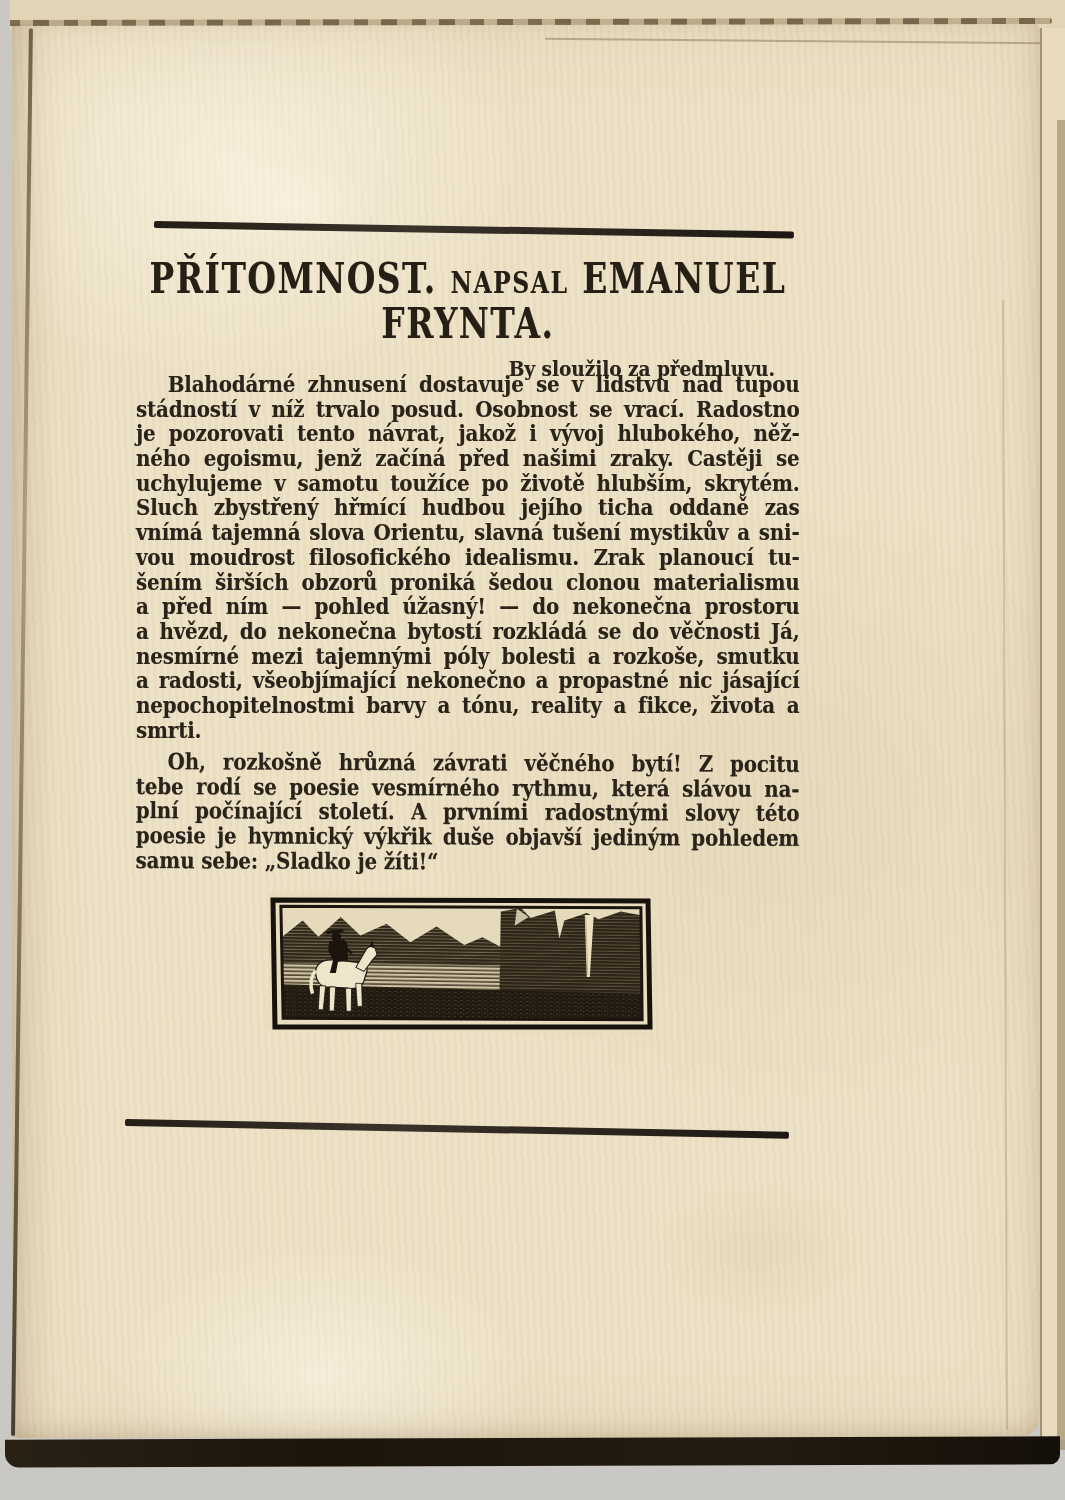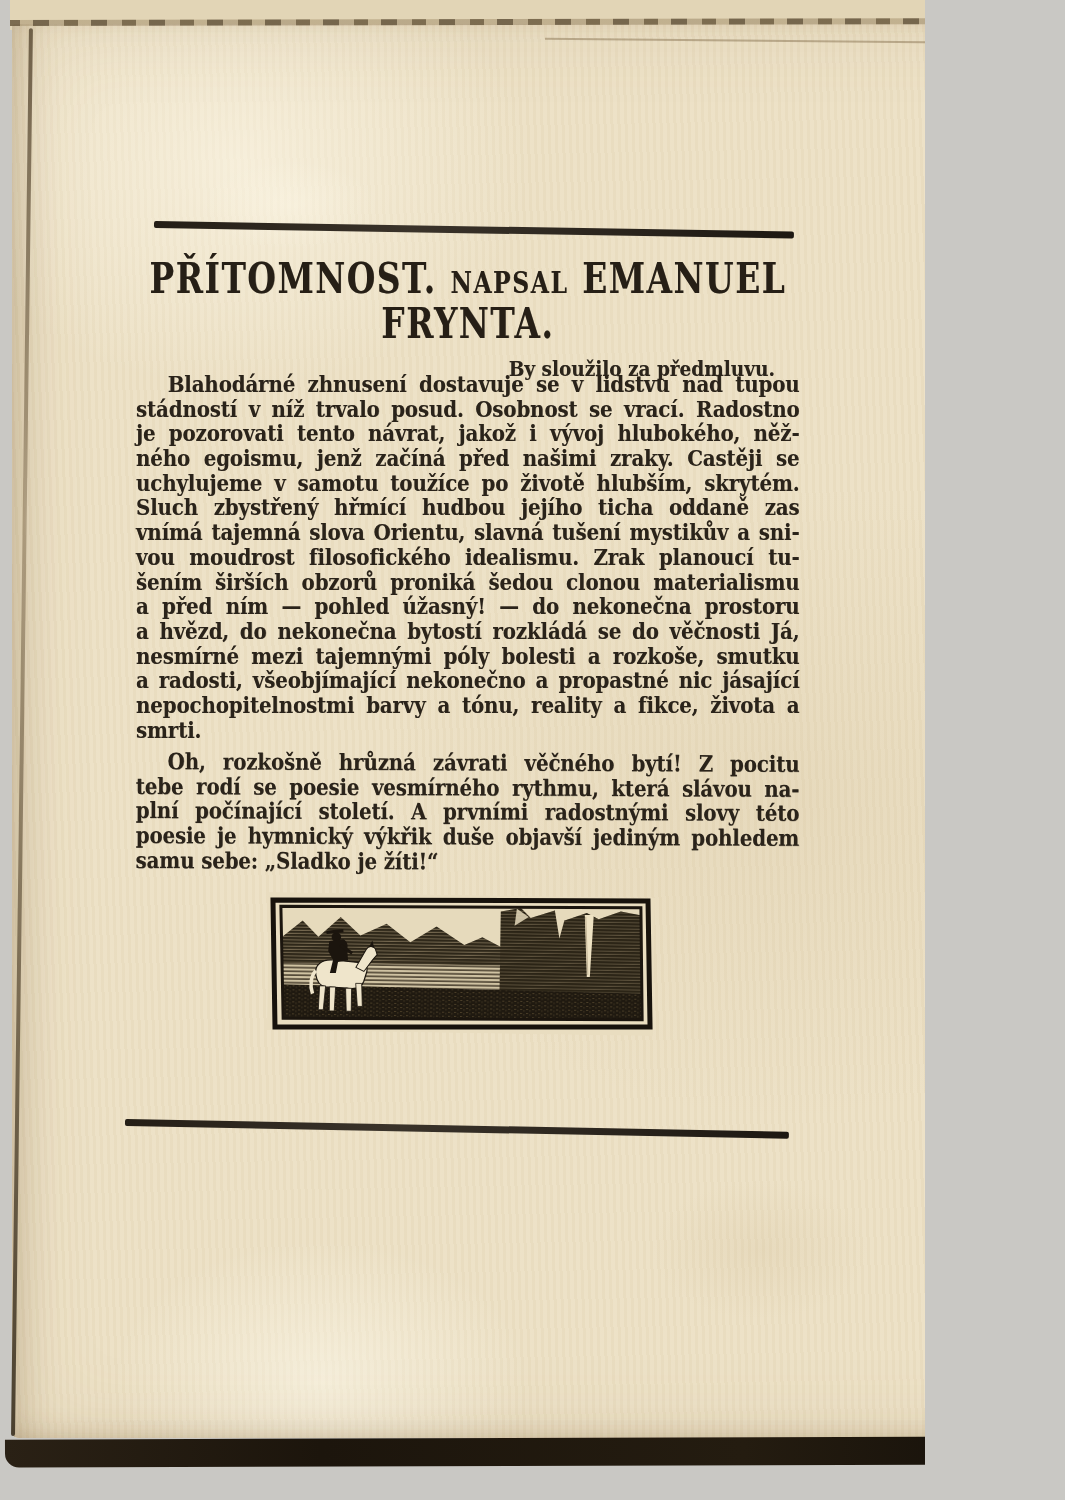--- a/index.html
+++ b/index.html
@@ -1,16 +1,16 @@
 <!DOCTYPE html>
 <html><head>
 <meta charset="utf-8">
 <style>
   html,body{margin:0;padding:0;background:#c9c8c4;}
-  .screen{position:relative;width:925px;height:1500px;background:#c9c8c4;overflow:hidden;
+  .screen{position:relative;width:1065px;height:1500px;background:#c9c8c4;overflow:hidden;
           font-family:"DejaVu Serif", serif;}
 
   
   .under-page-band{position:absolute;left:0;top:0;width:1065px;height:30px;background:#e2d5b6;}
   .corner-gray{position:absolute;left:0;top:0;width:10px;height:95px;background:#c9c8c4;}
   .edge-left-strip{position:absolute;left:0;top:0;width:20px;height:1470px;
           background:linear-gradient(90deg,#cfc2a5,#dccd ae 60%,#d9cbab);}
   .page-main{position:absolute;left:12px;top:24px;width:1028px;height:1414px;
           background-color:#ece0c4;
           background-image:

